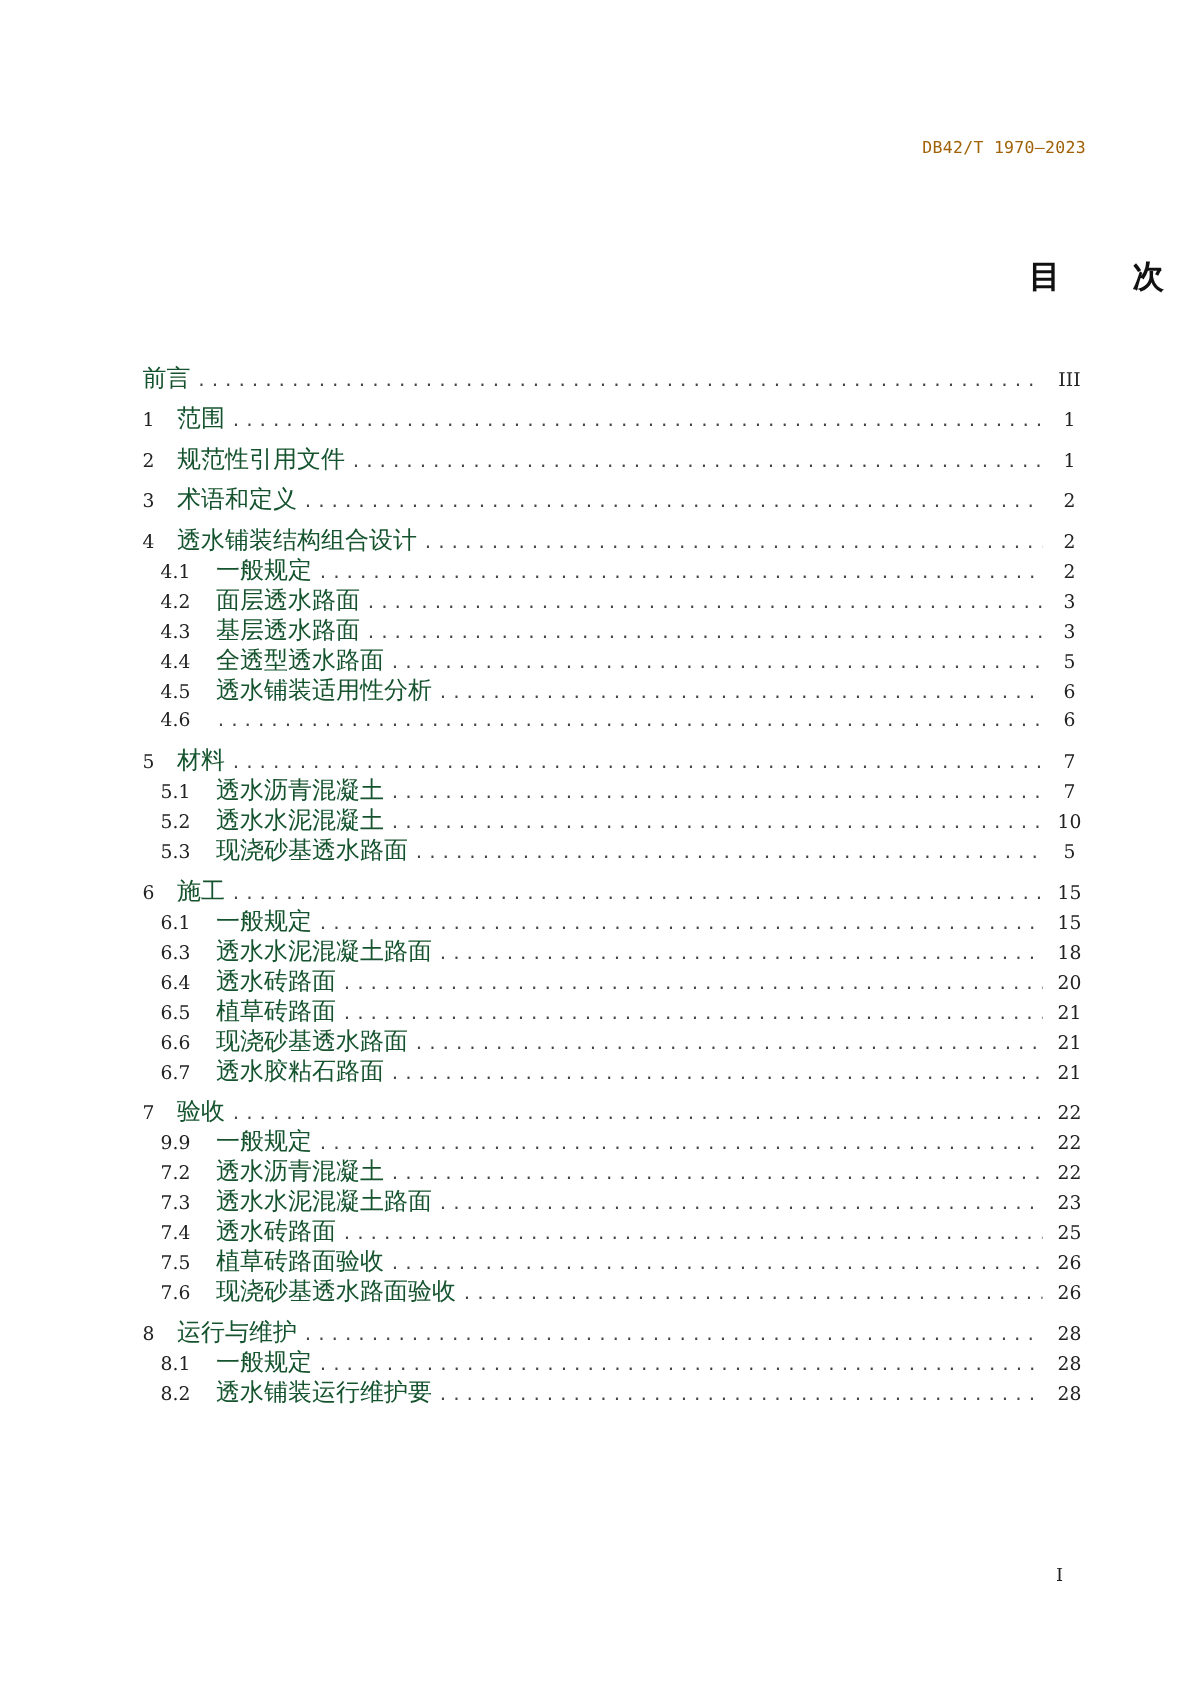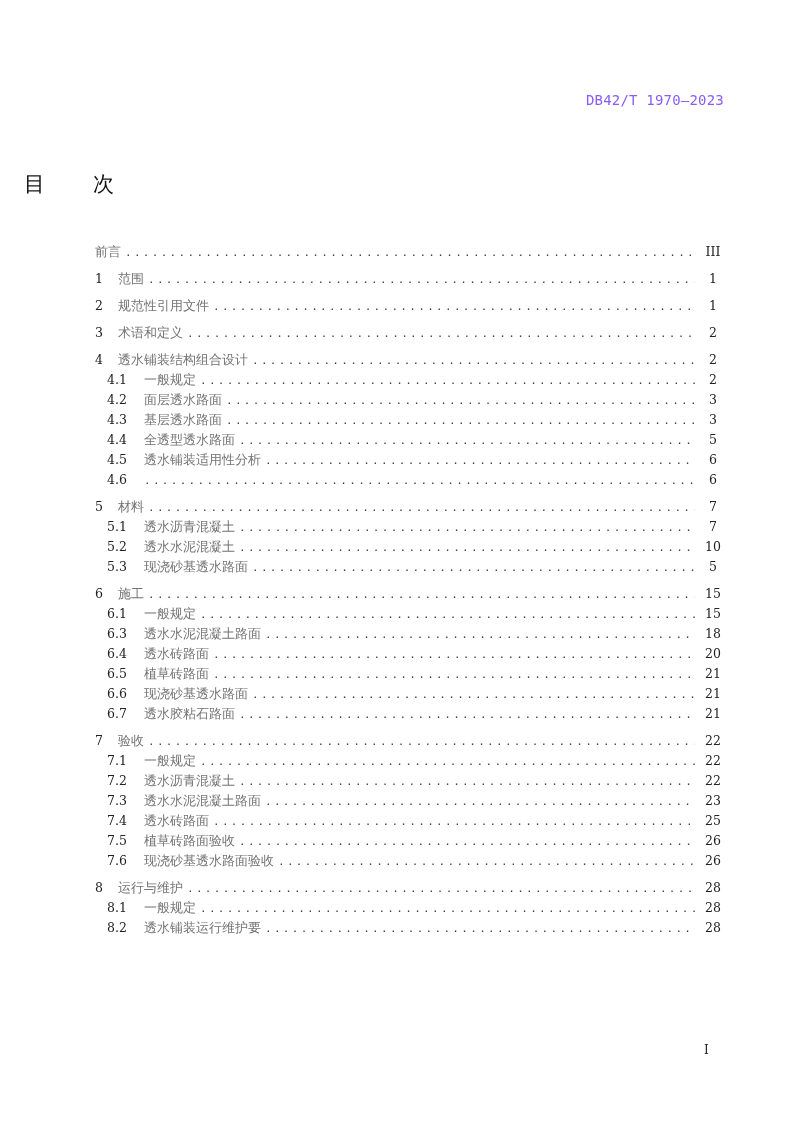--- a/index.html
+++ b/index.html
@@ -1,37 +1,37 @@
 <!DOCTYPE html>
 <html><head>
   <meta charset="utf-8">
   <style>
     html, body { margin: 0; padding: 0; background: #ffffff; }
     body { width: 800px; height: 1132px; position: relative; overflow: hidden; color: #111; }
     .doc-code {
       position: absolute; right: 76px; top: 92px;
-      font-family: "DejaVu Sans Mono", monospace; font-size: 14px; color: #8b5cf6; letter-spacing: 0.2px;
+      font-family: "DejaVu Sans Mono", monospace; font-size: 11px; color: #a16207; letter-spacing: 0.2px;
     }
     .title {
-      position: absolute; top: 170px; left: 0; width: 800px; text-align: left;
-      font-family: "DejaVu Sans", sans-serif; font-size: 21px; font-weight: 400; color: #111;
+      position: absolute; top: 170px; left: 0; width: 800px; text-align: right;
+      font-family: "DejaVu Sans", sans-serif; font-size: 21px; font-weight: 700; color: #111;
     }
     .title span { display: inline-block; margin: 0 24px; }
     .toc { position: absolute; left: 95px; top: 241px; width: 630px; }
     .toc-group { margin-bottom: 6px; }
     .row {
       display: flex; align-items: baseline; height: 20px; line-height: 20px;
       font-family: "DejaVu Serif", serif; font-size: 12.5px; color: #222;
     }
     .row.top { height: 21px; line-height: 21px; }
     .row.sub { padding-left: 12px; }
     .num { display: inline-block; white-space: nowrap; }
     .row.top .num { width: 23px; }
     .row.sub .num { width: 37px; }
-    .label { white-space: nowrap; padding-right: 4px; font-family: "DejaVu Sans", sans-serif; font-size: 13px; color: #737373; }
+    .label { white-space: nowrap; padding-right: 4px; font-family: "DejaVu Sans", sans-serif; font-size: 16px; color: #14532d; }
     .leader {
       flex: 1; overflow: hidden; white-space: nowrap; color: #444;
       font-family: "DejaVu Sans Mono", monospace; font-size: 11px; letter-spacing: 2.3px;
     }
     .leader::after { content: "......................................................................................................................................................"; }
     .page { min-width: 24px; text-align: center; font-family: "DejaVu Serif", serif; font-size: 12.5px; color: #222; padding-left: 6px; }
     .page-number {
       position: absolute; top: 1043px; left: 704px;
       font-family: "DejaVu Serif", serif; font-size: 12px; color: #222;
     }
@@ -192,21 +192,21 @@
       </div>
     </div>
     <div class="toc-group">
       <div class="row top">
         <span class="num">7</span>
         <span class="label">验收</span>
         <span class="leader"></span>
         <span class="page">22</span>
       </div>
       <div class="row sub">
-        <span class="num">7.1</span>
+        <span class="num">9.9</span>
         <span class="label">一般规定</span>
         <span class="leader"></span>
         <span class="page">22</span>
       </div>
       <div class="row sub">
         <span class="num">7.2</span>
         <span class="label">透水沥青混凝土</span>
         <span class="leader"></span>
         <span class="page">22</span>
       </div>

